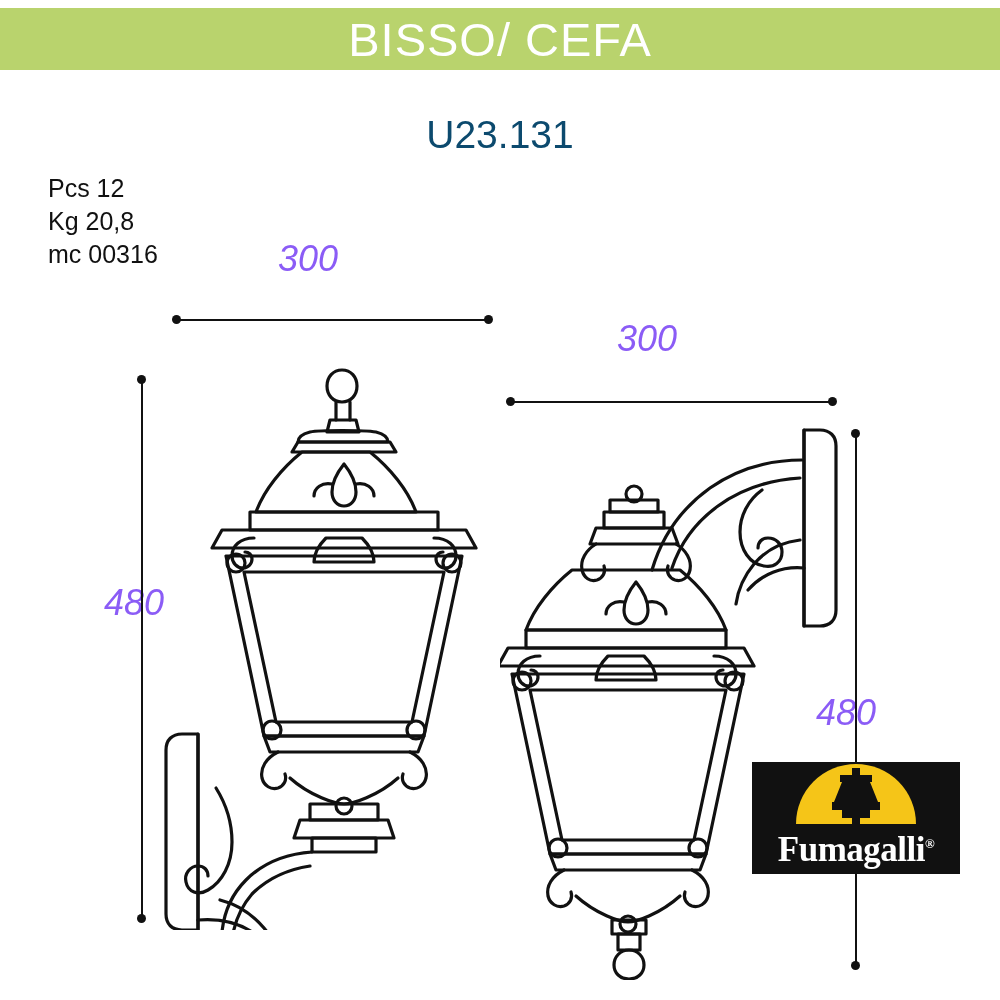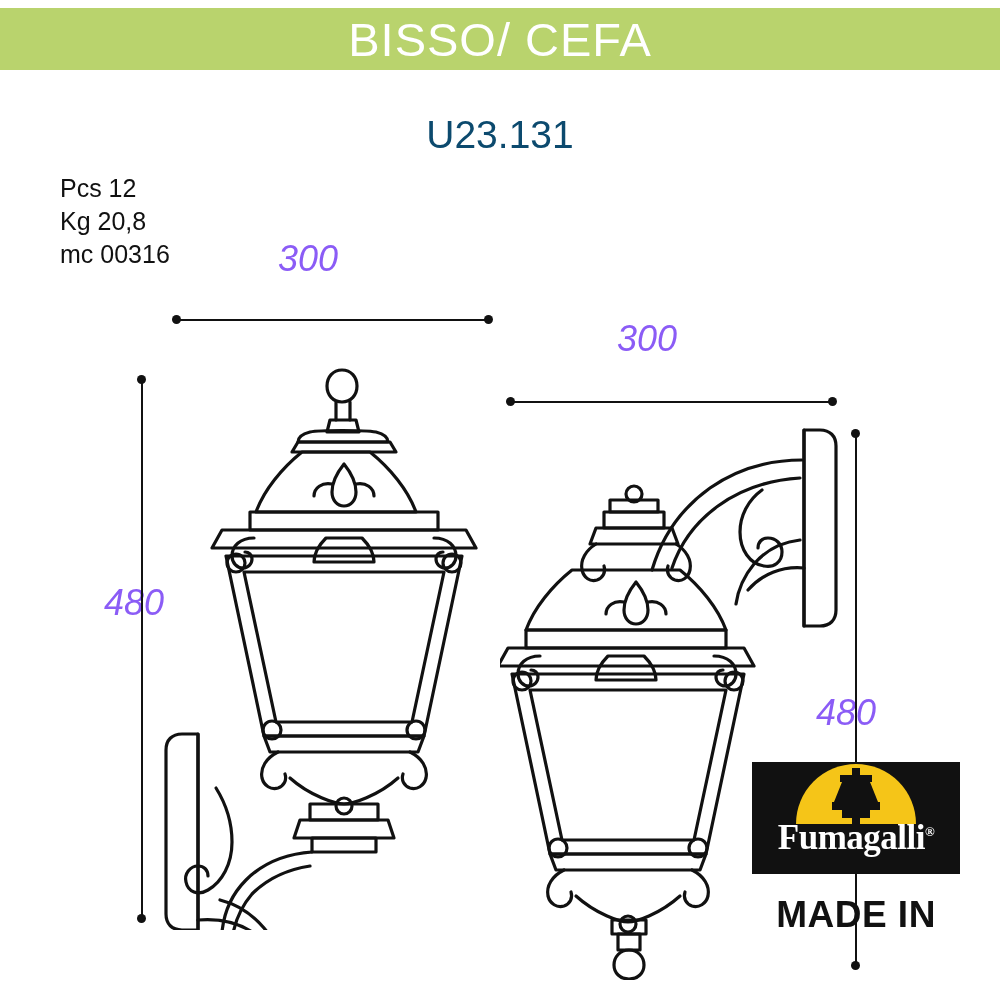--- a/index.html
+++ b/index.html
@@ -42,21 +42,21 @@
     width: 1000px;
     text-align: center;
     font-size: 39px;
     color: #0c4a6e;
     font-weight: 400;
   }
 
   
   .spec-block {
     position: absolute;
-    left: 60px;
+    left: 48px;
     top: 172px;
     font-size: 25px;
     color: #111111;
     line-height: 33px;
   }
   .spec-line { white-space: nowrap; }
 
   
   .dim-label {
     position: absolute;
@@ -144,21 +144,21 @@
     left: 50%;
     top: 6px;
     transform: translateX(-50%);
   }
   .logo-word {
     position: relative;
     color: #ffffff;
     font-size: 35px;
     font-weight: 700;
     letter-spacing: -0.5px;
-    margin-bottom: 16px;
+    margin-bottom: 4px;
     font-family: "Liberation Serif", serif;
   }
   .logo-word sup {
     font-size: 13px;
     vertical-align: super;
   }
   .made-in {
     position: absolute;
     left: 752px;
     top: 893px;
@@ -322,14 +322,13 @@
       <rect x="4" y="34" width="48" height="8"></rect>
       <rect x="14" y="42" width="28" height="8"></rect>
       <rect x="24" y="50" width="8" height="8"></rect>
     </svg>
   </div>
   <div class="logo-word"><span>Fumagalli</span><sup>®</sup></div>
 
 </div>
 
 <div class="made-in">
-  <div>MADE IN</div>
 </div>
 
 </body></html>

